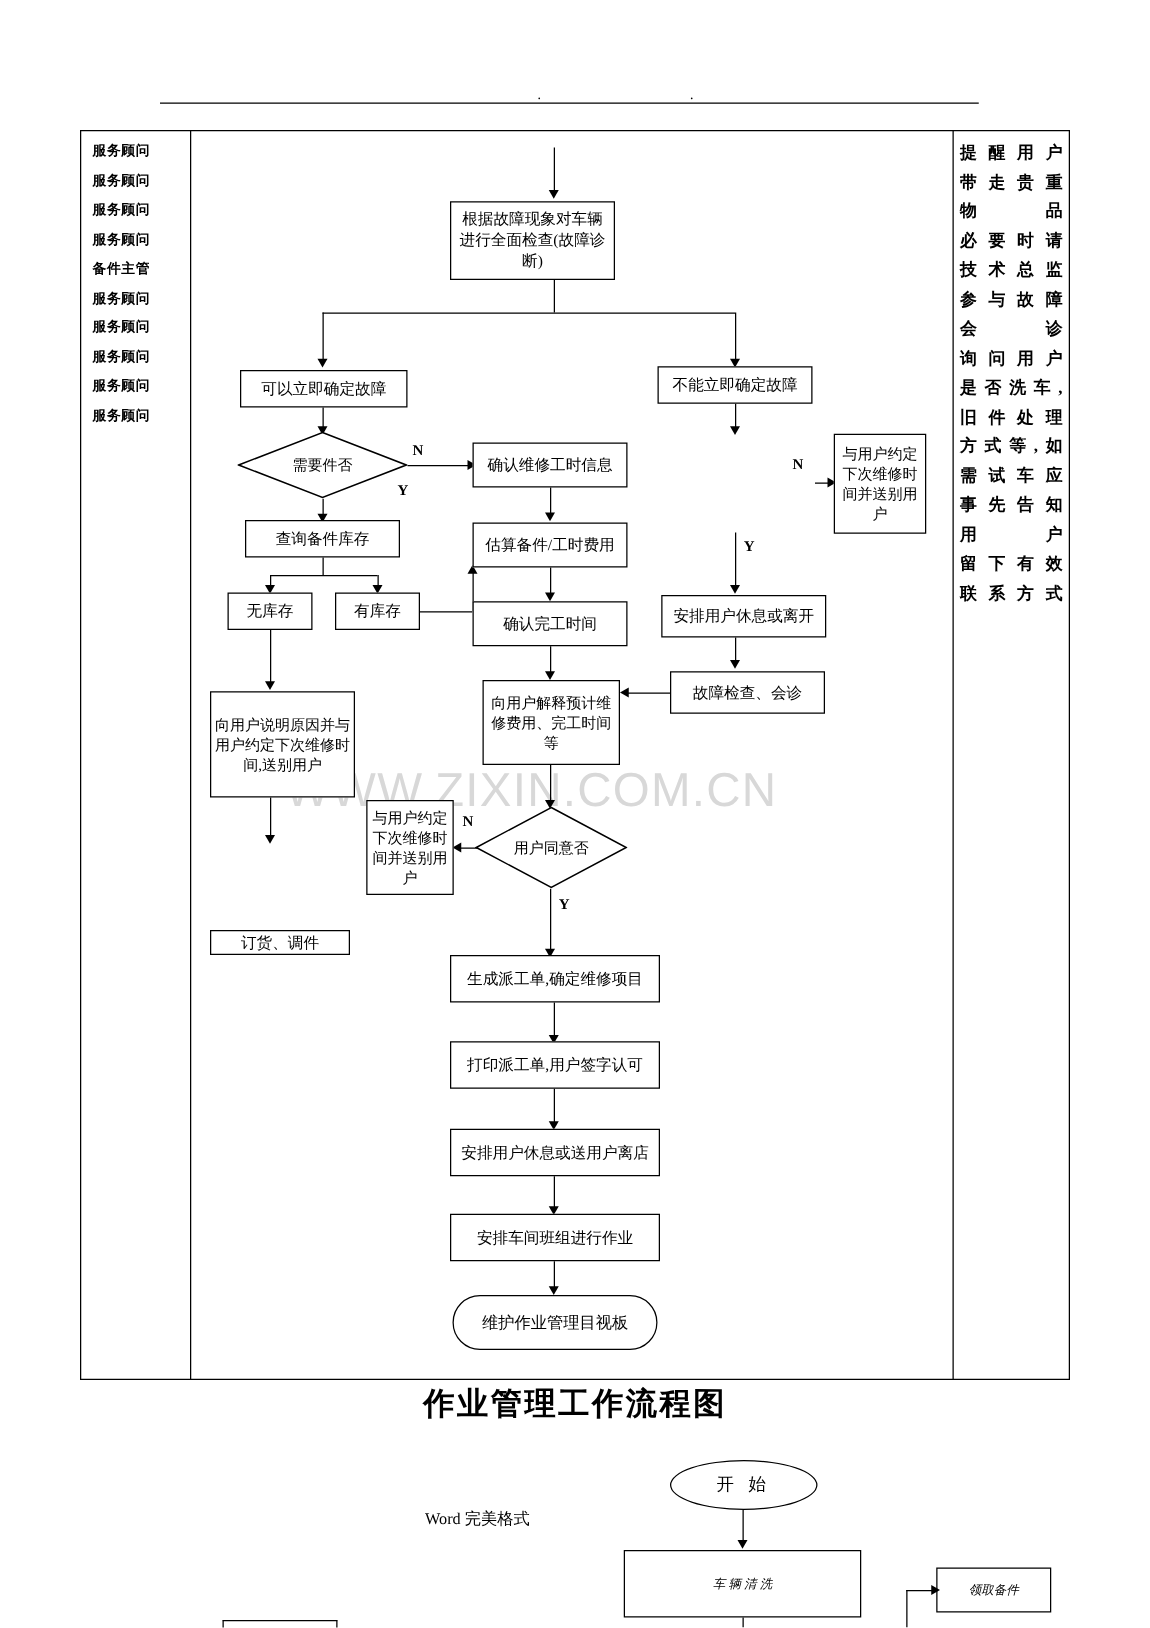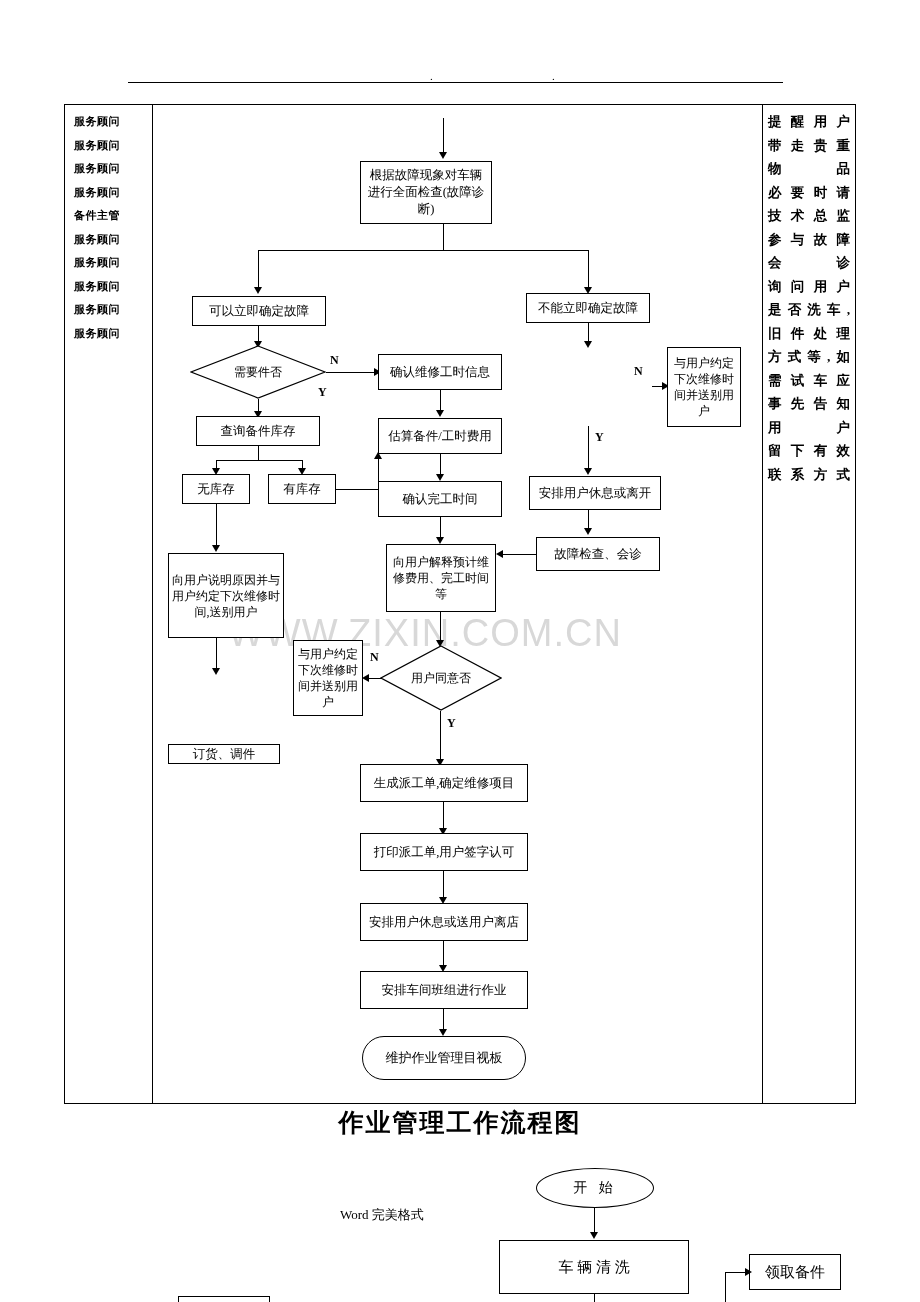--- a/index.html
+++ b/index.html
@@ -61,21 +61,21 @@
       color:#d8d8d8;letter-spacing:1px;white-space:nowrap;}
 
   .doc-title{position:absolute;left:64px;top:1106px;width:792px;text-align:center;
      font-size:25px;font-weight:bold;letter-spacing:2px;}
   .word-note{position:absolute;left:340px;top:1206px;font-size:13px;}
 
   
   .b-ellipse{position:absolute;box-sizing:border-box;border:1px solid #000;border-radius:50%;background:#fff;
     display:flex;align-items:center;justify-content:center;font-size:14px;letter-spacing:4px;}
   .b-node{position:absolute;box-sizing:border-box;border:1px solid #000;background:#fff;
-    display:flex;align-items:center;justify-content:center;font-size:15px;}
+    display:flex;align-items:center;justify-content:center;font-size:10px;font-style:italic;}
 </style>
 </head>
 <body>
 
 <div class="page">
 
   <div class="top-rule"></div>
   <div class="top-dot" style="left:430px;top:70px;">.</div>
   <div class="top-dot" style="left:552px;top:70px;">.</div>
 

